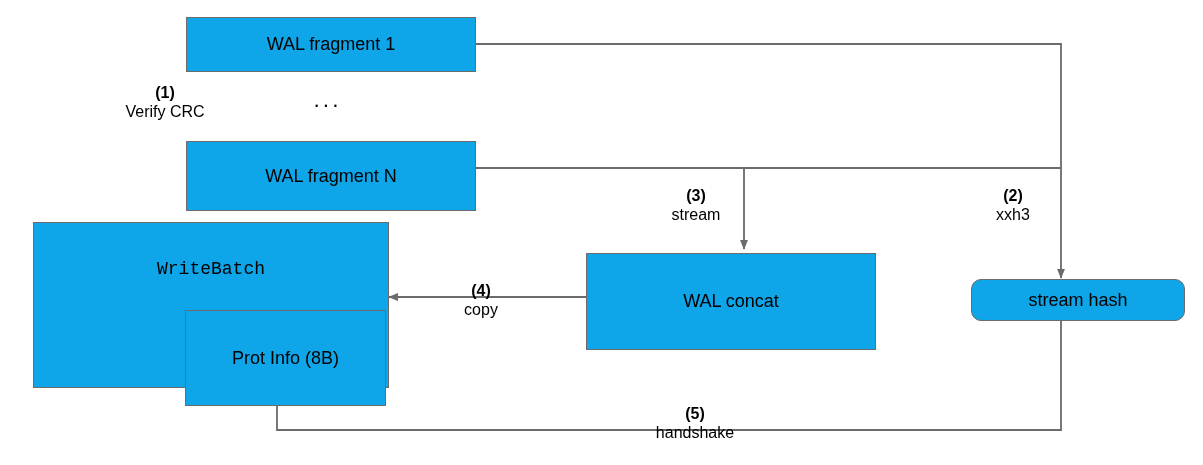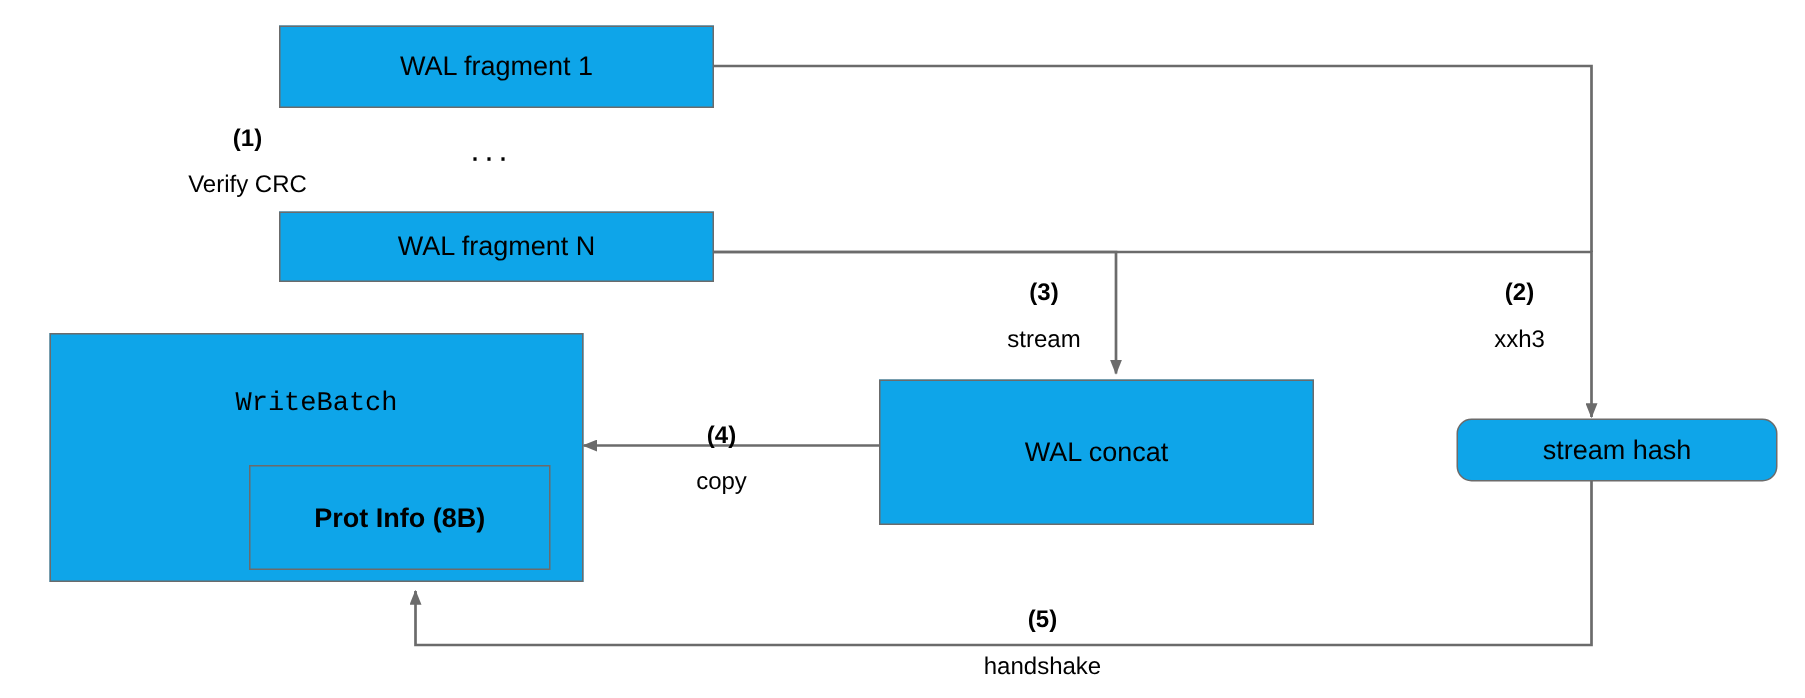--- a/index.html
+++ b/index.html
@@ -53,21 +53,20 @@
   }
   .edge-label .step {
     font-size: 16px;
     font-weight: 700;
     display: block;
   }
   .edge-label .desc {
     font-size: 16px;
     font-weight: 400;
     display: block;
-    margin-top: 12px;
   }
   .ellipsis {
     position: absolute;
     font-size: 22px;
     letter-spacing: 2px;
     color: #000000;
   }
 </style>
 </head>
 <body>
@@ -89,29 +88,29 @@
 
     <path d="M 586 297 L 389 297" fill="none" stroke="#6b6b6b" stroke-width="1.8" marker-end="url(#arrowhead)"></path>
 
     <path d="M 1061 320 L 1061 430 L 277 430 L 277 394" fill="none" stroke="#6b6b6b" stroke-width="1.8" marker-end="url(#arrowhead)"></path>
   </svg>
 
   <div class="node" style="left:186px; top:17px; width:290px; height:55px;">
     <span>WAL fragment 1</span>
   </div>
 
-  <div class="node" style="left:186px; top:141px; width:290px; height:47px;">
+  <div class="node" style="left:186px; top:141px; width:290px; height:70px;">
     <span>WAL fragment N</span>
   </div>
 
   <div class="node topalign" style="left:33px; top:222px; width:356px; height:166px;">
     <span>WriteBatch</span>
   </div>
 
-  <div class="node" style="left:166px; top:310px; width:201px; height:70px;font-weight:bold;">
+  <div class="node" style="left:185px; top:310px; width:201px; height:96px;">
     <span>Prot Info (8B)</span>
   </div>
 
   <div class="node" style="left:586px; top:253px; width:290px; height:97px;">
     <span>WAL concat</span>
   </div>
 
   <div class="node rounded" style="left:971px; top:279px; width:214px; height:42px;">
     <span>stream hash</span>
   </div>

